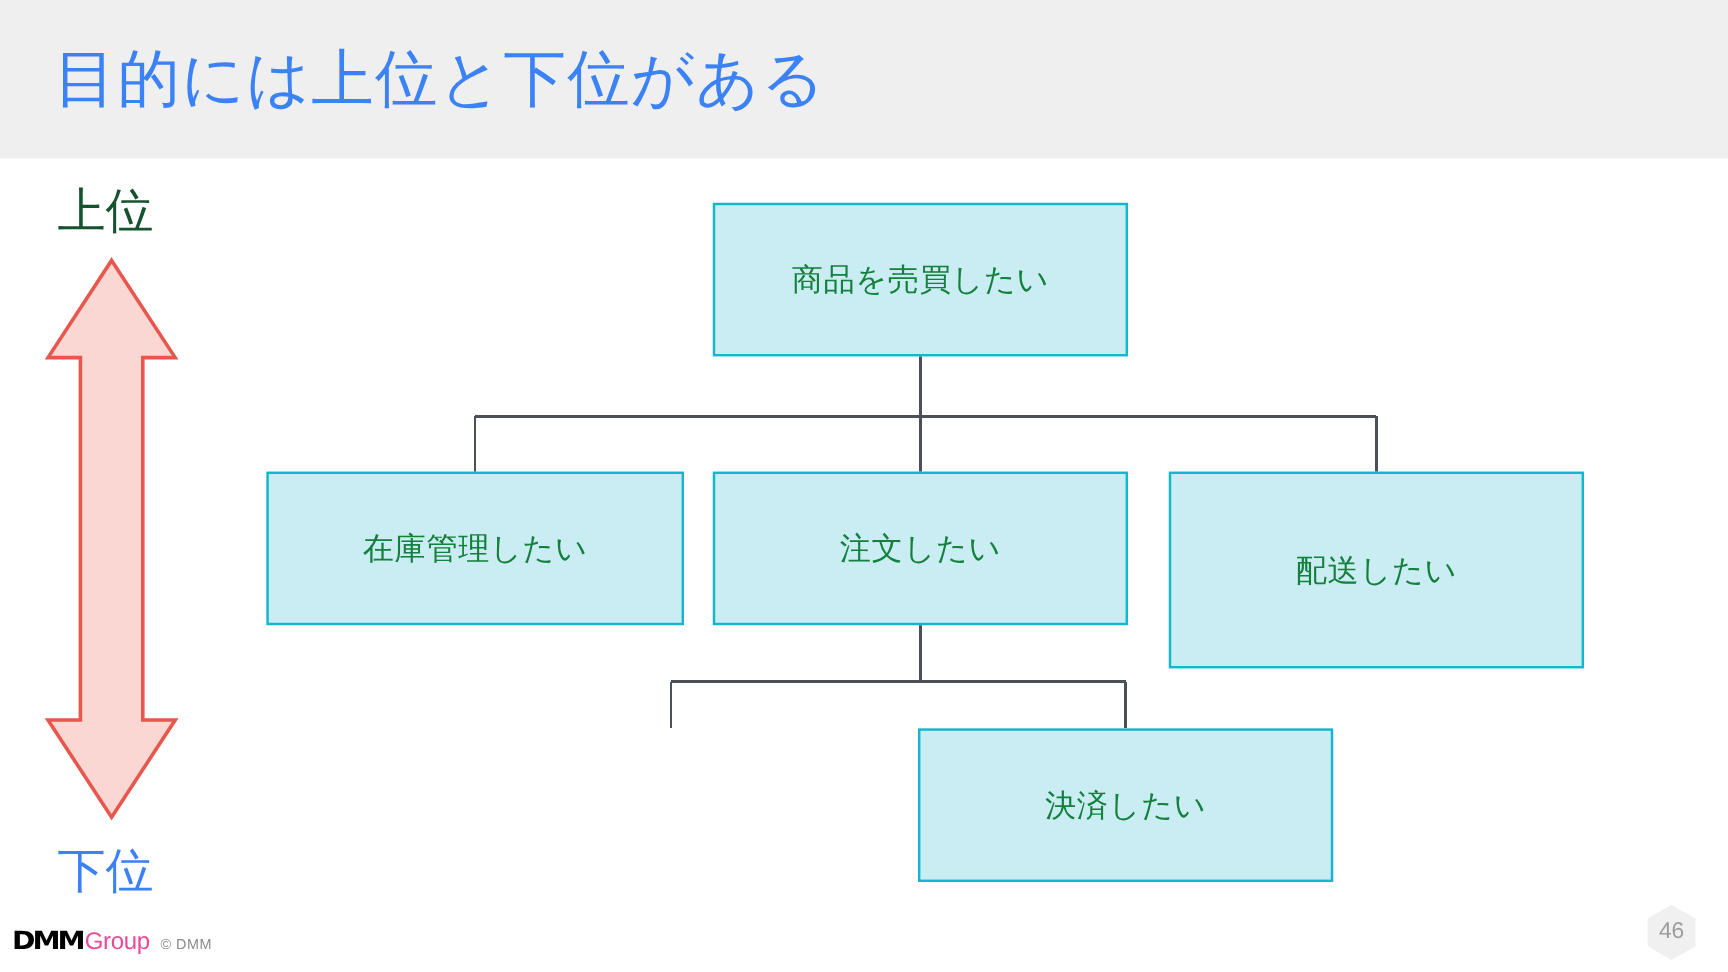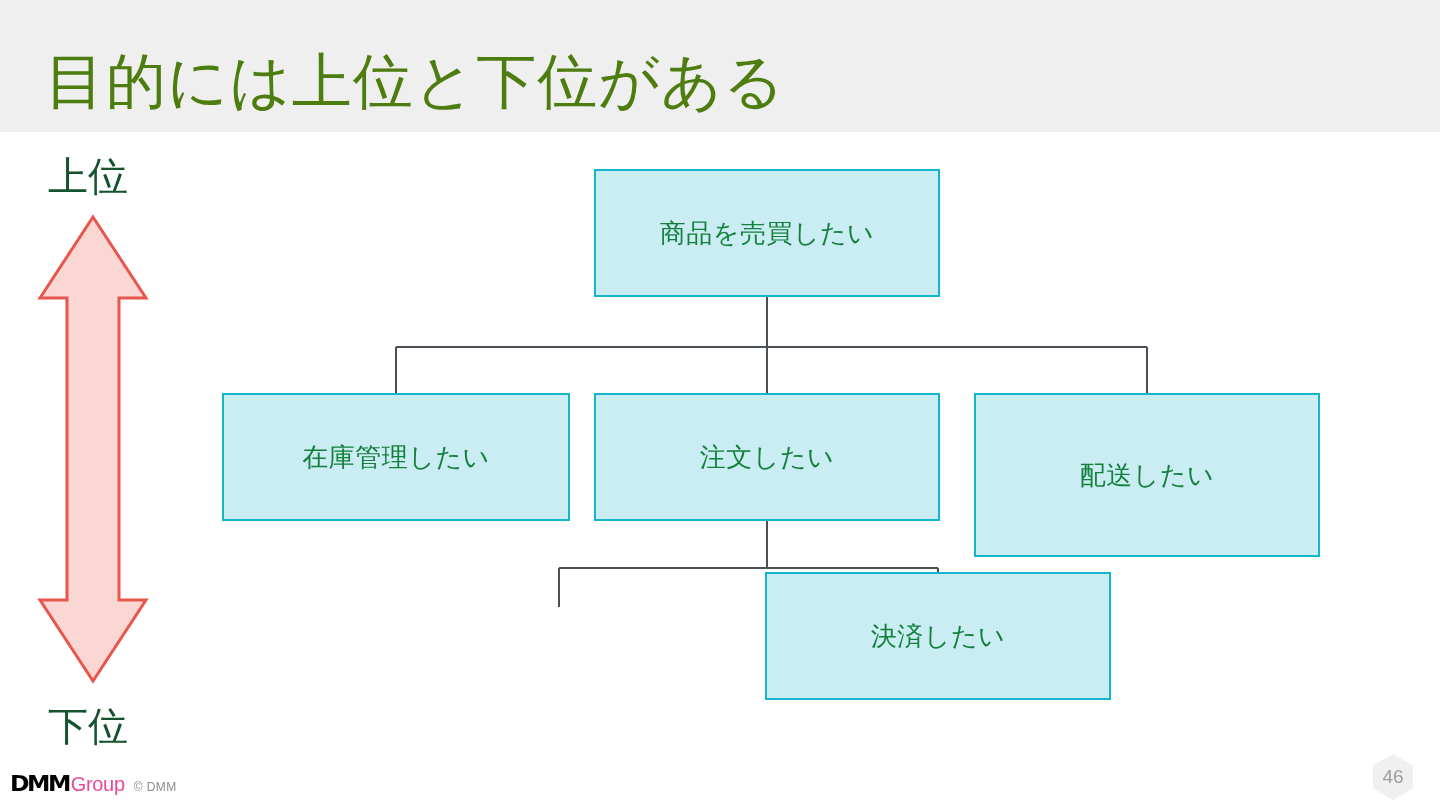--- a/index.html
+++ b/index.html
@@ -23,46 +23,46 @@
     position: absolute;
     left: 0;
     top: 0;
     width: 1440px;
     height: 132px;
     background: #efefef;
   }
   #page-title {
     position: absolute;
     left: 45px;
-    top: 40px;
-    font-size: 60px;
+    top: 24px;
+    font-size: 52px;
     line-height: 84px;
     letter-spacing: 1px;
-    color: #4d7c0f;
+    color: #3b82f6;
     white-space: nowrap;
     font-weight: 400;
   }
 
   
   #axis-label-top {
     position: absolute;
     left: 48px;
     top: 148px;
     font-size: 40px;
     line-height: 56px;
     color: #14532d;
     white-space: nowrap;
   }
   #axis-label-bottom {
     position: absolute;
     left: 48px;
     top: 698px;
     font-size: 40px;
     line-height: 56px;
-    color: #14532d;
+    color: #3b82f6;
     white-space: nowrap;
   }
   #axis-arrow {
     position: absolute;
     left: 37px;
     top: 214px;
     width: 112px;
     height: 470px;
   }
 
@@ -82,21 +82,21 @@
     color: #15803d;
     white-space: nowrap;
     letter-spacing: 0.5px;
   }
 
   #node-root      { left: 594px;  top: 169px; width: 346px; height: 128px; }
   #node-inventory { left: 222px;  top: 393px; width: 348px; height: 128px; }
   #node-order     { left: 594px;  top: 393px; width: 346px; height: 128px; }
   #node-delivery  { left: 974px;  top: 393px; width: 346px; height: 164px; }
   #node-orderline { left: 386px;  top: 607px; width: 346px; height: 128px; }
-  #node-payment   { left: 765px;  top: 572px; width: 346px; height: 128px; }
+  #node-payment   { left: 765px;  top: 607px; width: 346px; height: 128px; }
 
   #connectors {
     position: absolute;
     left: 0;
     top: 0;
     width: 1440px;
     height: 810px;
     pointer-events: none;
   }
 

